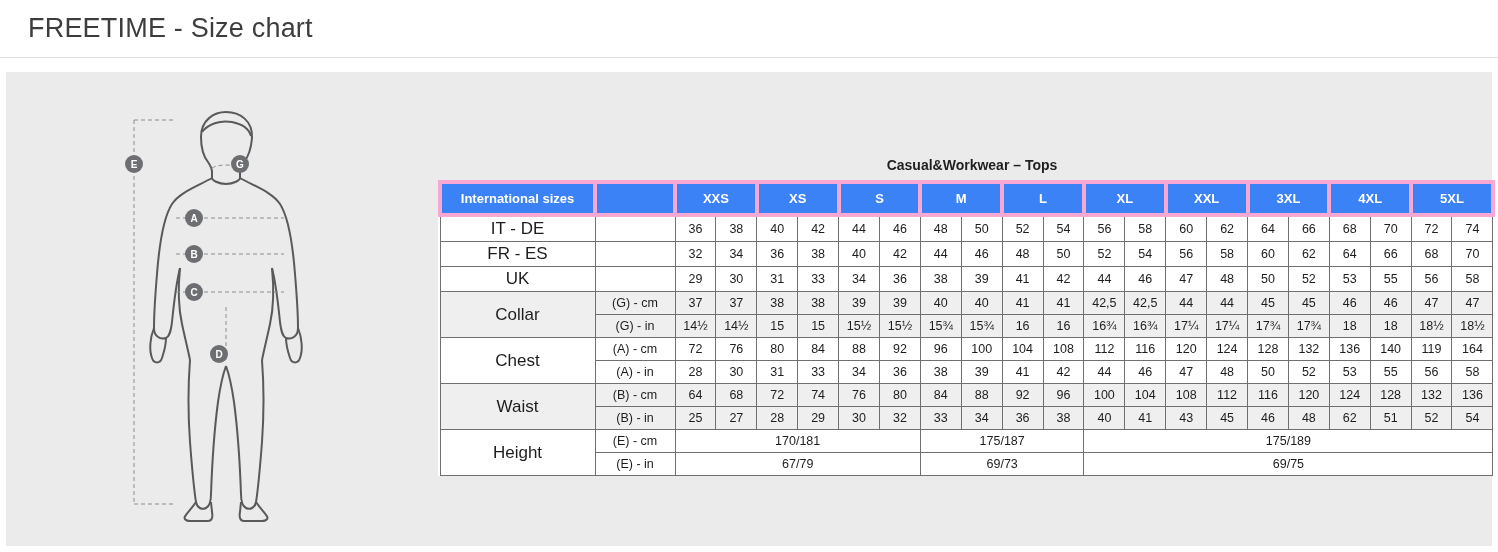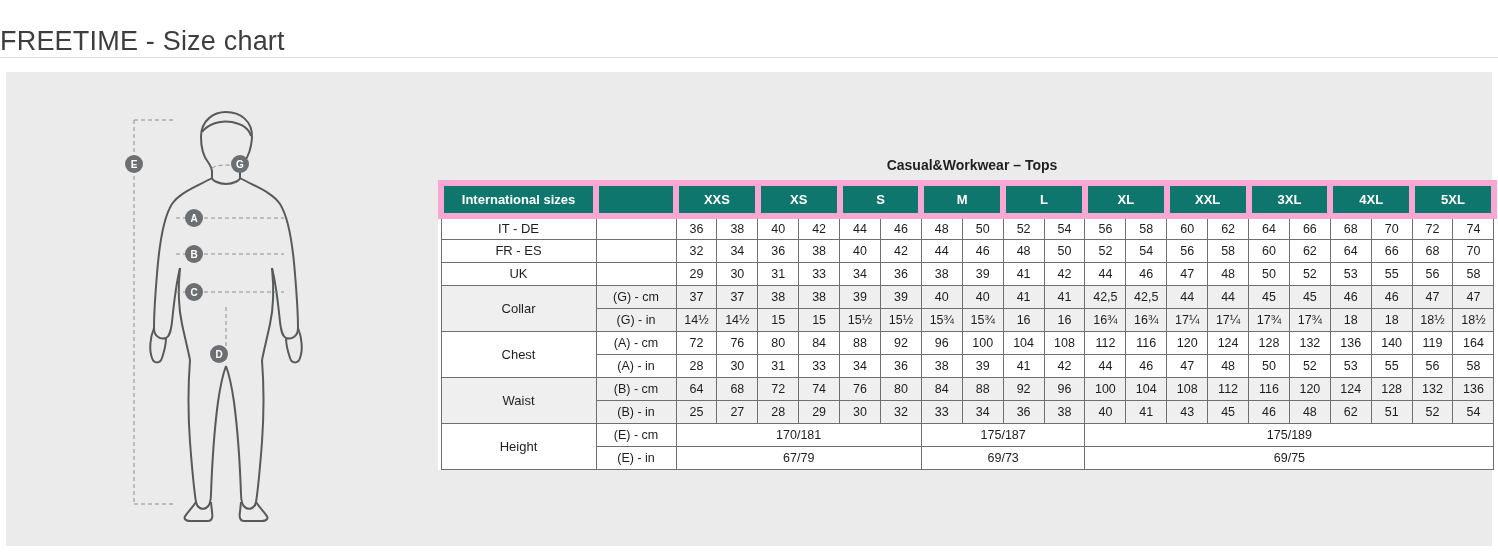--- a/index.html
+++ b/index.html
@@ -11,23 +11,23 @@
   }
   #page {
     position: relative;
     width: 1498px; height: 552px;
     overflow: hidden;
     background: #ffffff;
   }
   
   .header {
     height: 58px;
-    padding-left: 0;
+    padding-left: 28px;
     display: flex;
-    align-items: flex-end;
+    align-items: center;
     border-bottom: 1px solid #e3e3e3;
     background: #ffffff;
   }
   .header-title {
     font-size: 27px;
     font-weight: 400;
     color: #3d3d3d;
     letter-spacing: 0.2px;
   }
   
@@ -75,41 +75,41 @@
     font-size: 12.5px;
     color: #1d1d1d;
     text-align: center;
     padding: 2px 0;
     height: 23px;
     font-weight: normal;
     background: #ffffff;
   }
   
   tr.head th {
-    background: #0f766e;
+    background: #3b82f6;
     color: #ffffff;
     font-weight: bold;
     font-size: 13px;
     height: 33px;
-    border: 6px solid #f9a8d4;
+    border: 4px solid #f9a8d4;
   }
   th.intl {
     text-align: left;
     padding-left: 8px;
     width: 155px;
   }
   th.blank2 { width: 80px; }
   .rowlabel {
     text-align: left;
     padding-left: 8px;
     font-size: 13px;
     color: #1d1d1d;
     background: #ffffff;
   }
-  .rowlabel.big { font-size: 13px; }
+  .rowlabel.big { font-size: 17px; }
   .sublabel {
     text-align: left;
     padding-left: 6px;
     font-size: 12px;
   }
   .gray { background: #efefef !important; }
   .cell { width: 40.5px; }
 </style>
 </head>
 <body>

